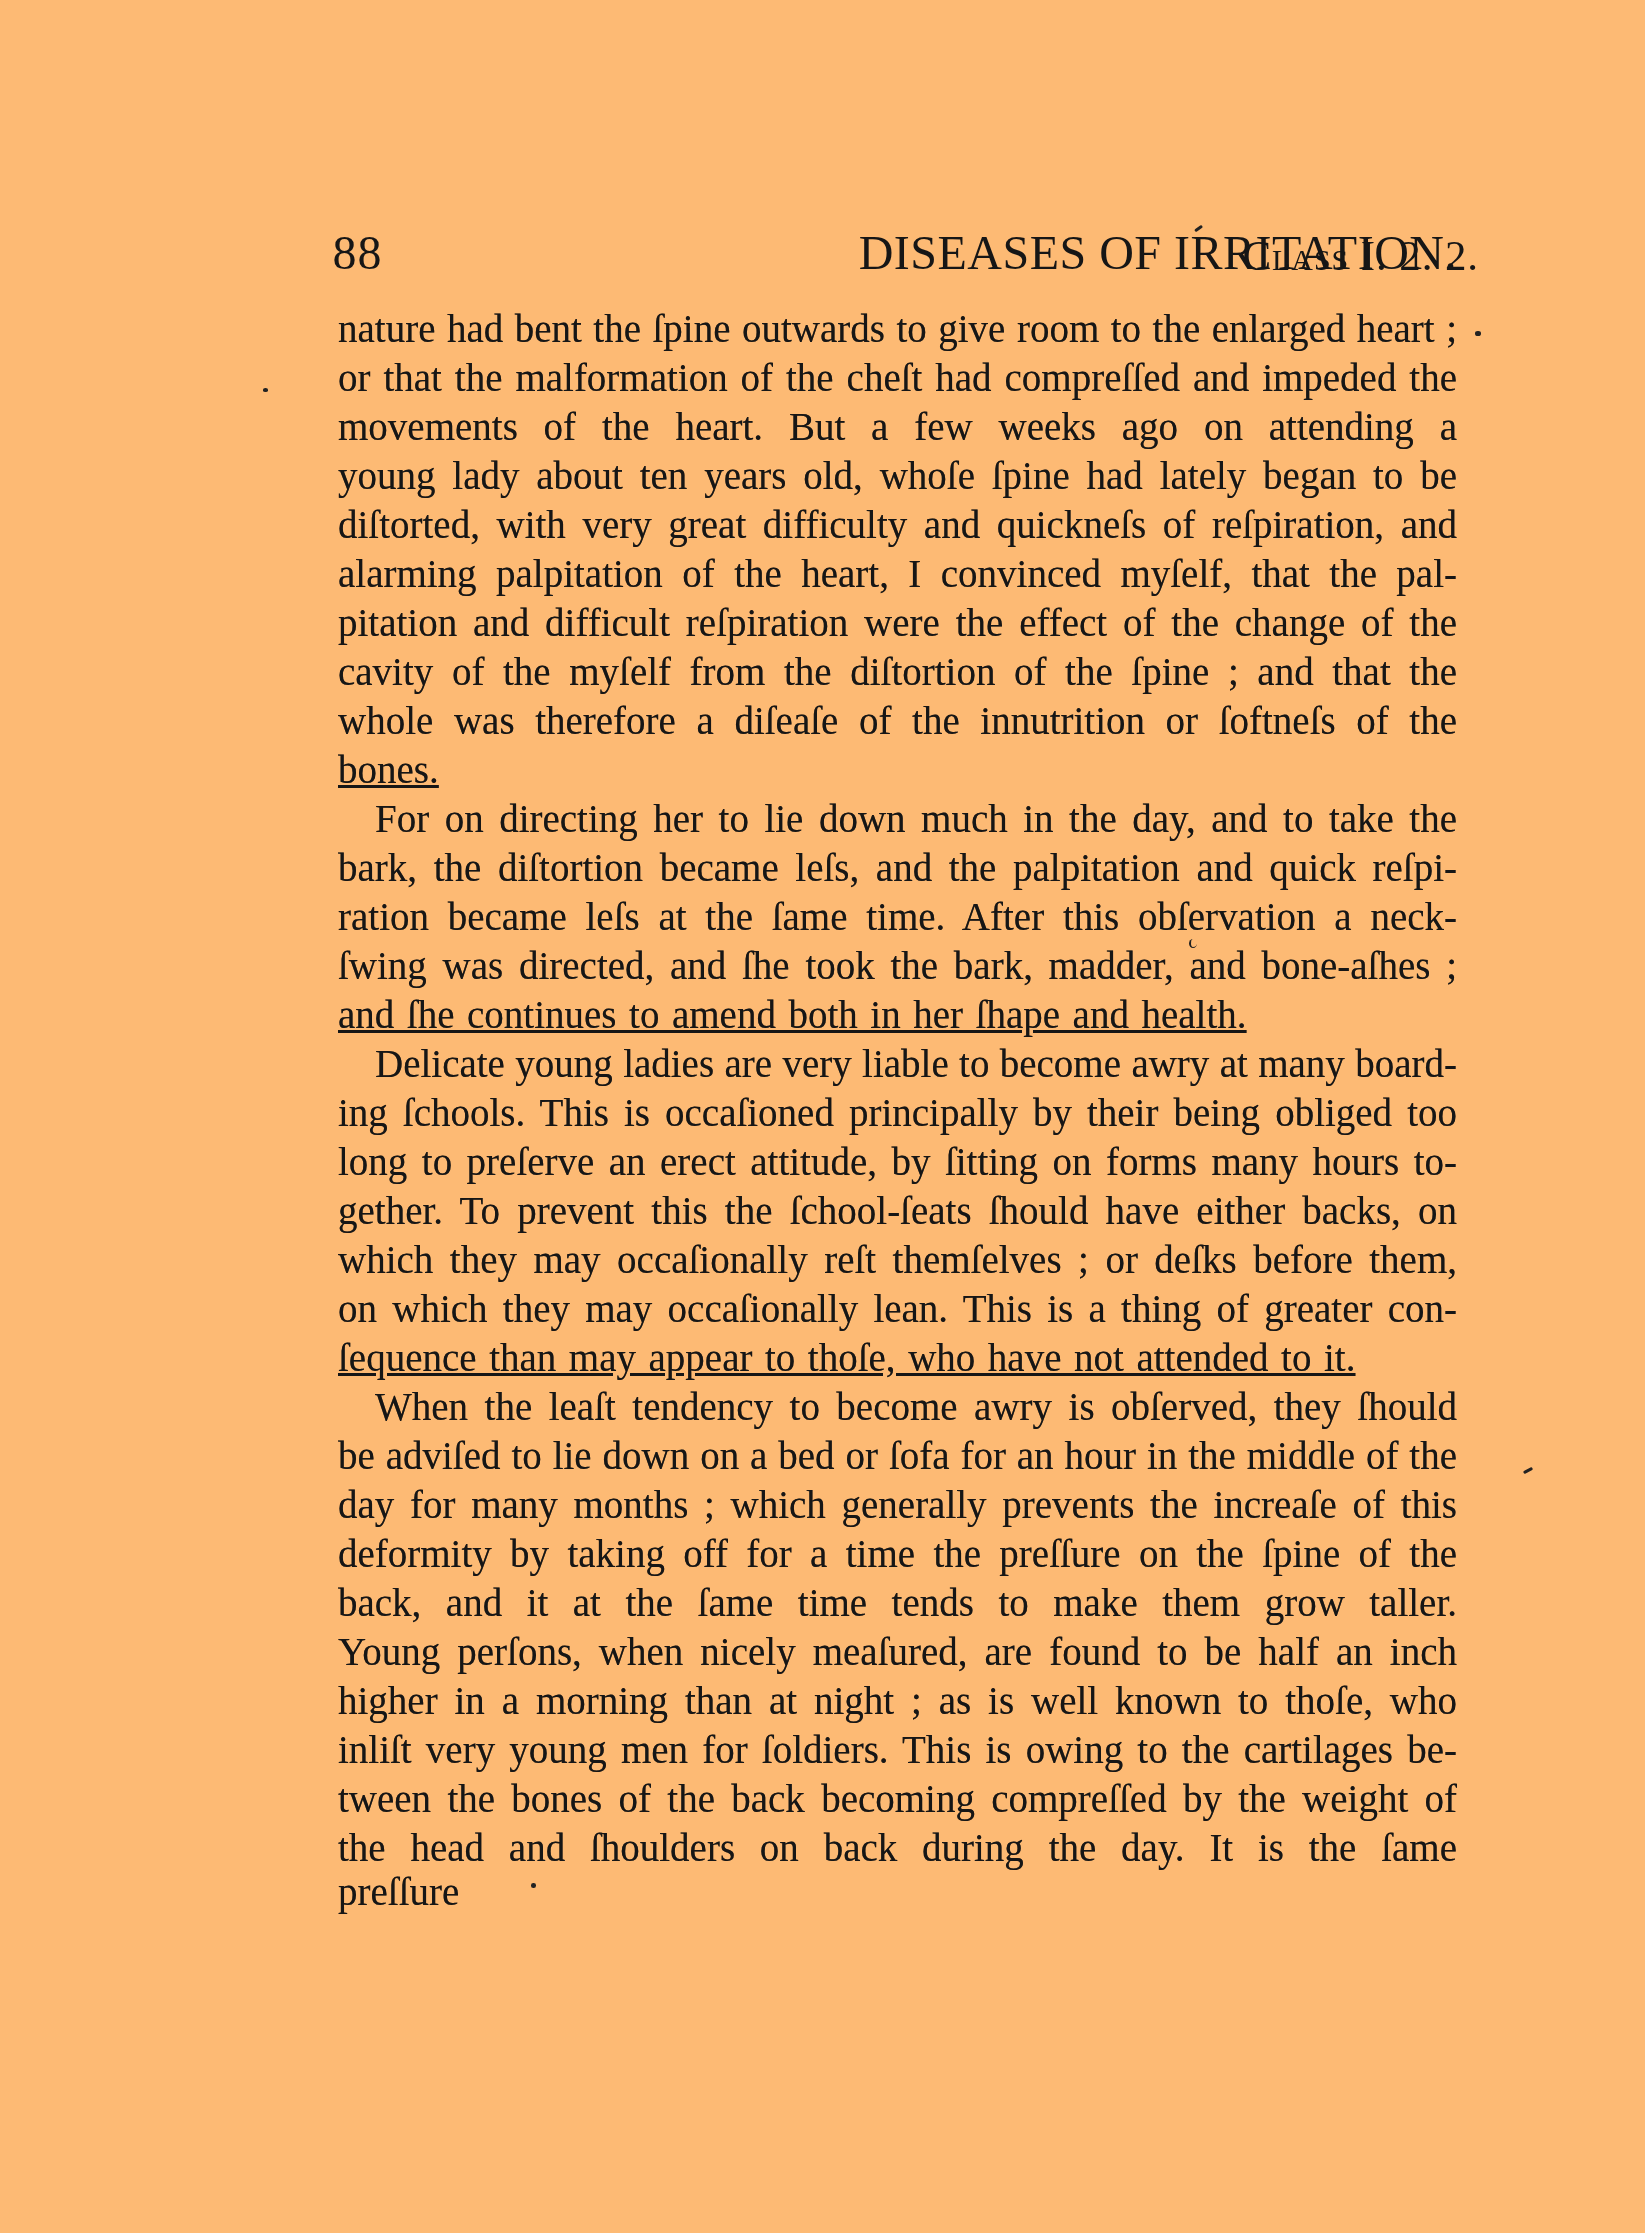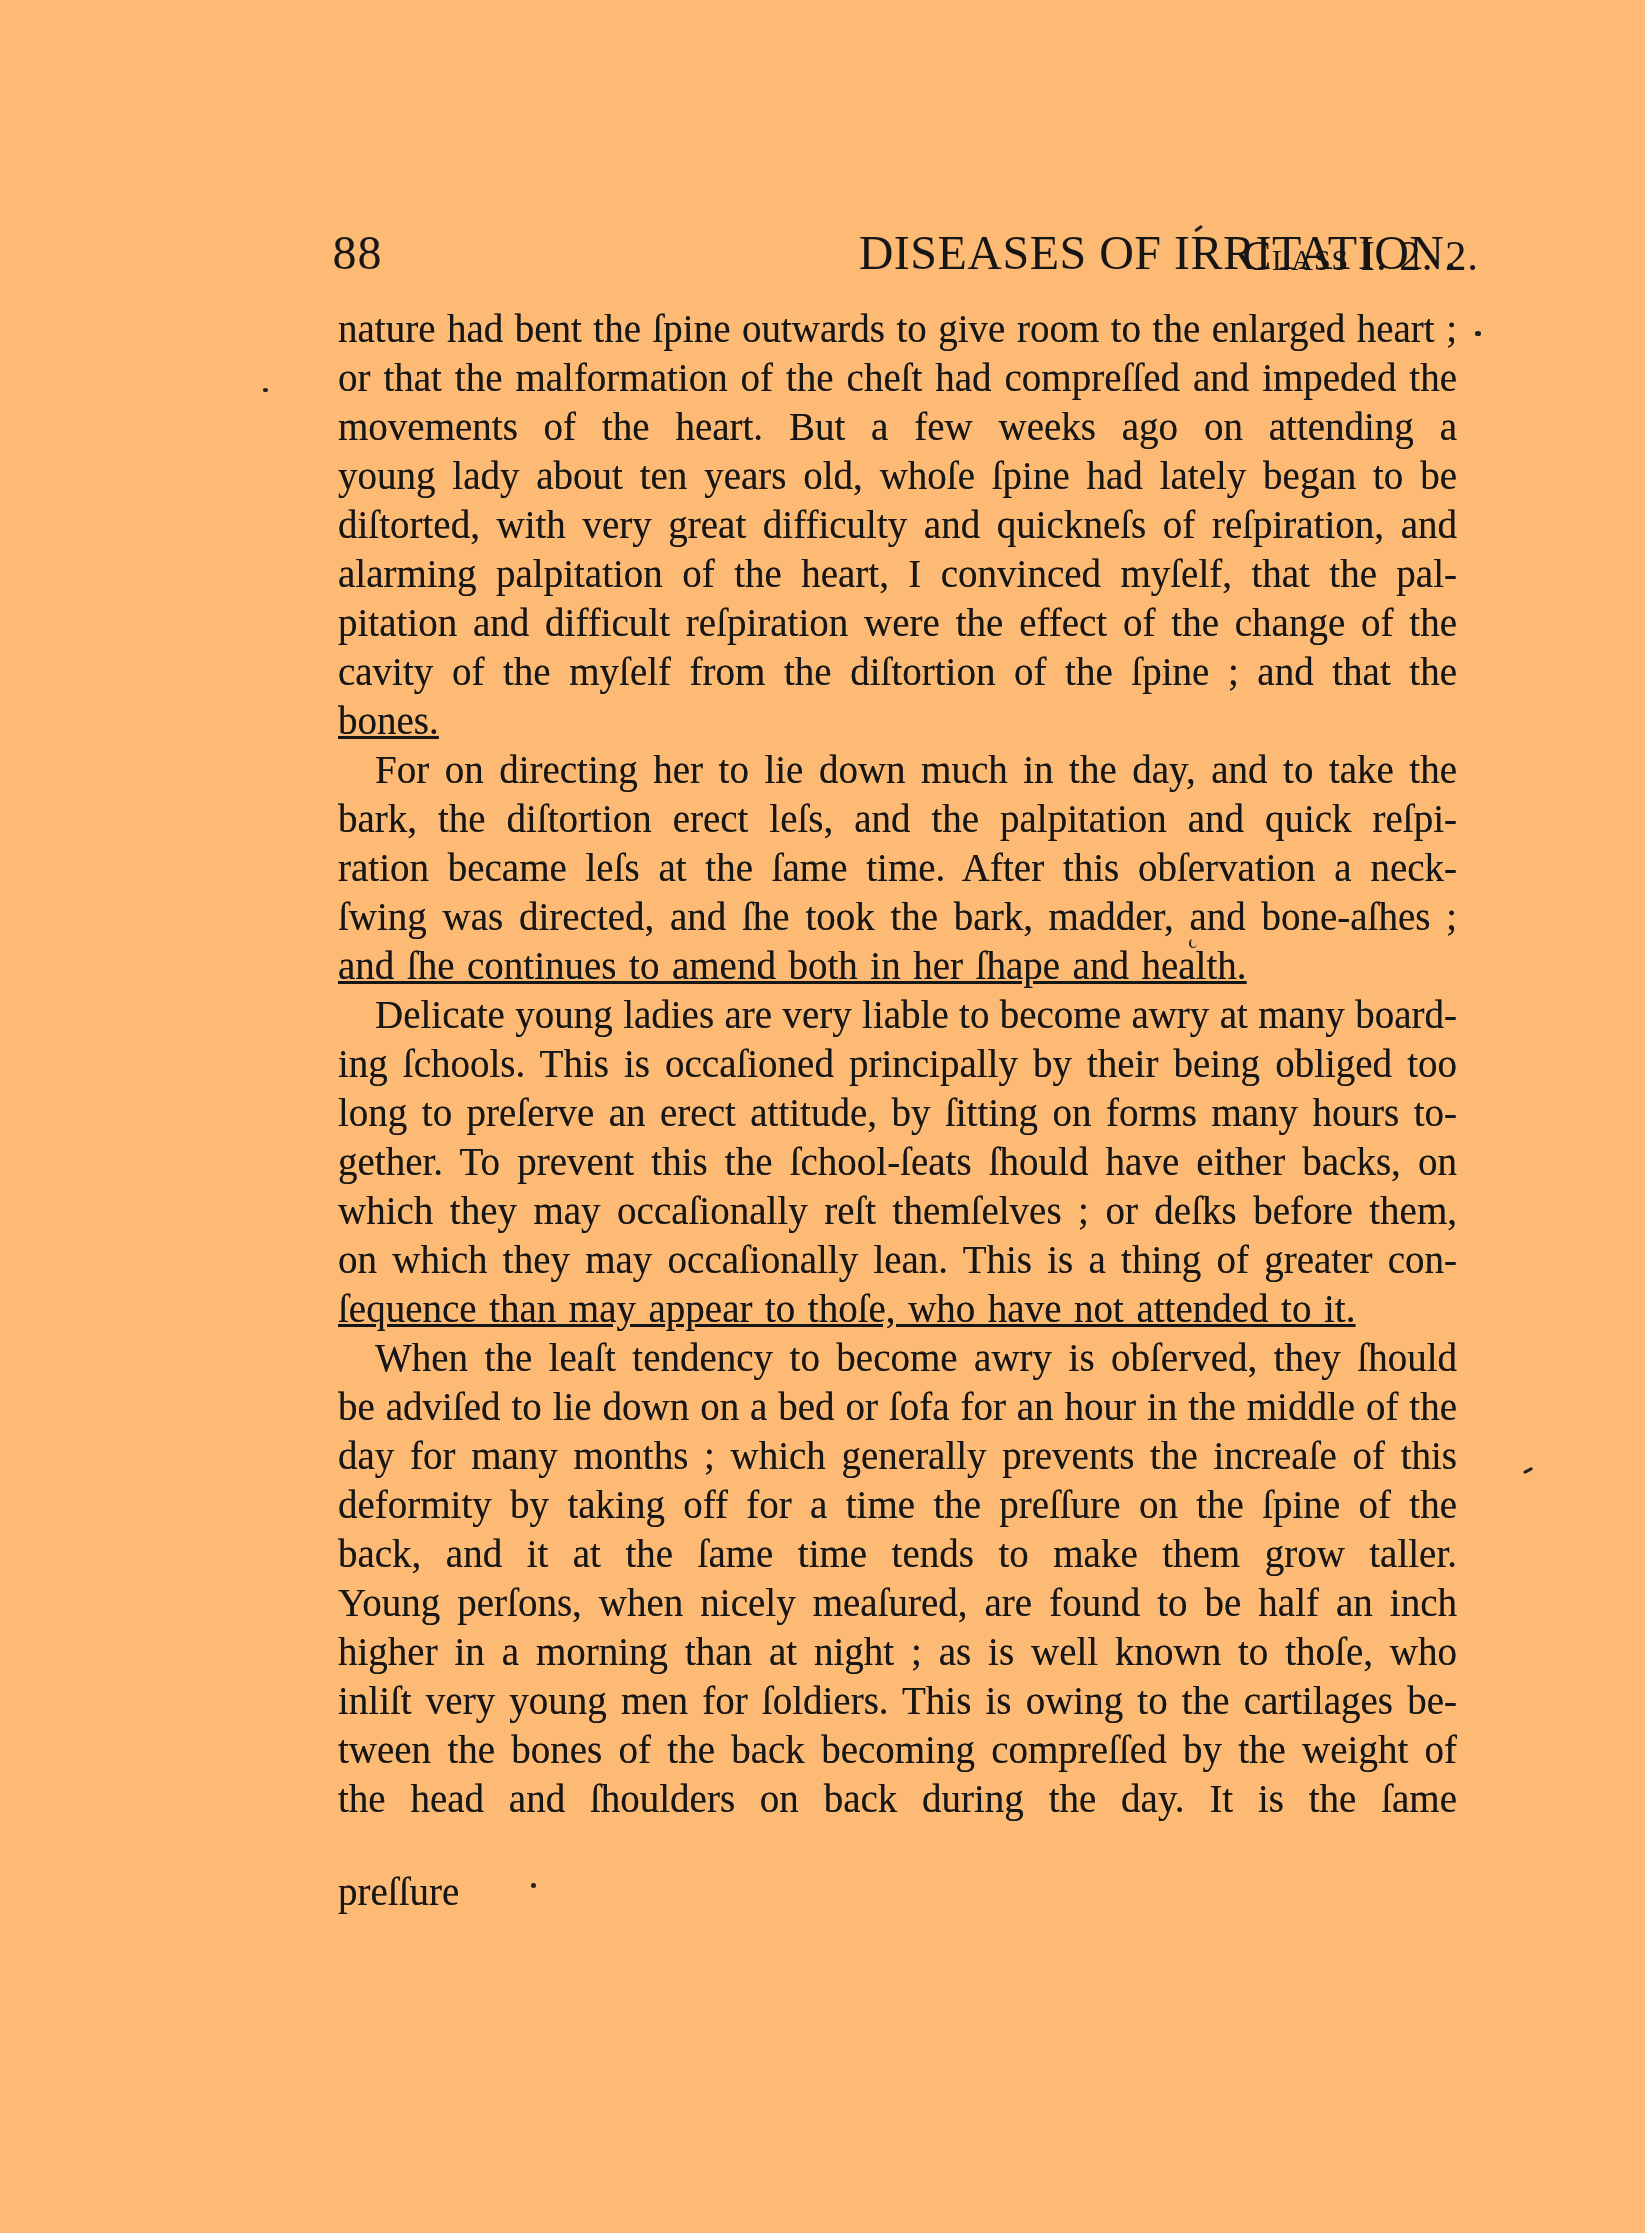--- a/index.html
+++ b/index.html
@@ -65,23 +65,24 @@
 
   <div class="textbody" id="textbody">
       <div class="line just">nature had bent the ſpine outwards to give room to the enlarged heart ;</div>
       <div class="line just">or that the malformation of the cheſt had compreſſed and impeded the</div>
       <div class="line just">movements of the heart. But a few weeks ago on attending a</div>
       <div class="line just">young lady about ten years old, whoſe ſpine had lately began to be</div>
       <div class="line just">diſtorted, with very great difficulty and quickneſs of reſpiration, and</div>
       <div class="line just">alarming palpitation of the heart, I convinced myſelf, that the pal-</div>
       <div class="line just">pitation and difficult reſpiration were the effect of the change of the</div>
       <div class="line just">cavity of the myſelf from the diſtortion of the ſpine ; and that the</div>
+      <div class="line just">whole was therefore a diſeaſe of the innutrition or ſoftneſs of the</div>
       <div class="line end">bones.</div>
       <div class="line just indent">For on directing her to lie down much in the day, and to take the</div>
-      <div class="line just">bark, the diſtortion erect leſs, and the palpitation and quick reſpi-</div>
+      <div class="line just">bark, the diſtortion became leſs, and the palpitation and quick reſpi-</div>
       <div class="line just">ration became leſs at the ſame time. After this obſervation a neck-</div>
       <div class="line just">ſwing was directed, and ſhe took the bark, madder, and bone-aſhes ;</div>
       <div class="line end">and ſhe continues to amend both in her ſhape and health.</div>
       <div class="line just indent">Delicate young ladies are very liable to become awry at many board-</div>
       <div class="line just">ing ſchools. This is occaſioned principally by their being obliged too</div>
       <div class="line just">long to preſerve an erect attitude, by ſitting on forms many hours to-</div>
       <div class="line just">gether. To prevent this the ſchool-ſeats ſhould have either backs, on</div>
       <div class="line just">which they may occaſionally reſt themſelves ; or deſks before them,</div>
       <div class="line just">on which they may occaſionally lean. This is a thing of greater con-</div>
       <div class="line end">ſequence than may appear to thoſe, who have not attended to it.</div>

